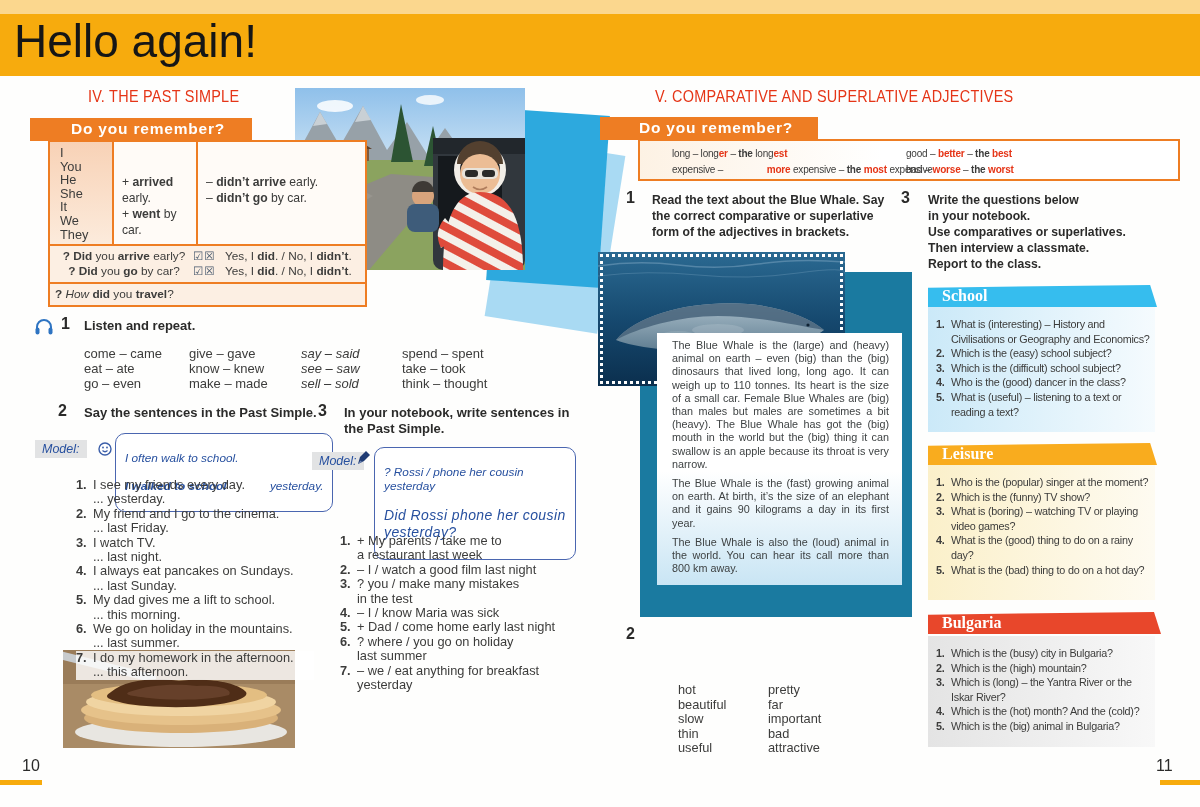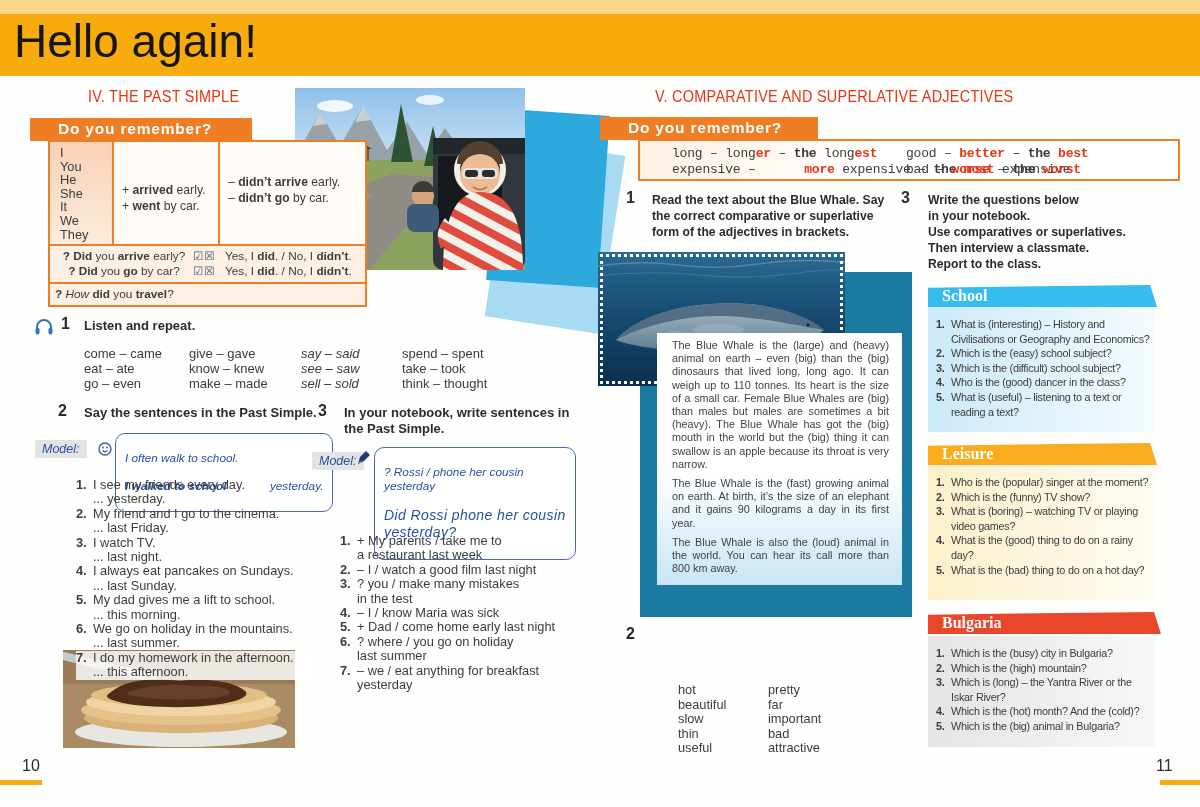--- a/index.html
+++ b/index.html
@@ -4,27 +4,27 @@
 <style>
   html,body{margin:0;padding:0;background:#fff;}
   #page{position:relative;width:1200px;height:807px;overflow:hidden;background:#FEFEFD;
         font-family:"Liberation Sans",sans-serif;color:#3C3C3B;}
   .abs{position:absolute;}
   .top-strip{left:0;top:0;width:1200px;height:14px;background:#FBD78E;}
   .banner{left:0;top:14px;width:1200px;height:62px;background:#F7AB0D;}
   .banner-title{position:absolute;left:14px;top:0px;font-size:46px;color:#161616;font-weight:400;}
   .sec-title{color:#E53517;font-size:17px;white-space:nowrap;transform:scaleX(.85);transform-origin:left top;letter-spacing:.3px;}
   .rem-bar{background:#EE7D23;color:#fff;font-weight:bold;font-size:15.5px;letter-spacing:.8px;
-           padding:2px 14px 3px 28px;box-sizing:border-box;white-space:nowrap;}
+           padding:2px 14px 3px 28px;box-sizing:border-box;white-space:nowrap;text-align:center;}
   
   .gtable{left:48px;top:140px;width:319px;border:2px solid #EE7D23;background:#FFFBF7;box-sizing:border-box;}
   .trow1{display:flex;height:102px;}
   .cell-pron{width:64px;background:linear-gradient(180deg,#F8D2B6,#FCEBDC);border-right:2px solid #EE7D23;
              padding:4px 0 0 10px;box-sizing:border-box;font-size:12.8px;line-height:13.6px;}
-  .cell-pos{width:106px;border-right:2px solid #EE7D23;padding:40px 0 0 8px;box-sizing:border-box;font-size:12.2px;line-height:16px;}
+  .cell-pos{width:84px;border-right:2px solid #EE7D23;padding:32px 0 0 8px;box-sizing:border-box;font-size:12.2px;line-height:16px;}
   .cell-neg{flex:1;padding:32px 0 0 8px;font-size:12.2px;line-height:16px;}
   .trow2{border-top:2px solid #EE7D23;background:#FCEFE3;padding:3px 5px;font-size:11.8px;line-height:15px;}
   .qline{display:flex;white-space:nowrap;}
   .qq{width:138px;text-align:center;}
   .qbx{width:32px;color:#44566B;font-size:11.5px;letter-spacing:1px;}
   .trow3{border-top:2px solid #EE7D23;background:#FCEFE3;padding:3px 5px 4px;font-size:11.8px;}
   
   .ex-num{font-weight:bold;font-size:16px;color:#2B2B2A;}
   .ex-title{font-weight:bold;font-size:13px;color:#2B2B2A;white-space:pre-line;line-height:16px;}
   .words{left:84px;top:346px;display:flex;font-size:13px;line-height:15.2px;}
@@ -38,21 +38,21 @@
   .li .n{width:17px;font-weight:bold;flex:none;}
   .li .tx{flex:1;}
   .li .s{display:block;white-space:pre-line;}
   .li .cue{display:block;}
   .bg-white{background:rgba(255,255,255,.82);}
   .page-num{font-size:16px;color:#2B2B2A;}
   .pbar{height:4.5px;background:#F7AB0D;}
   
   .rem-box{left:638px;top:139px;width:542px;height:42px;border:2px solid #EE7D23;box-sizing:border-box;
            background:linear-gradient(90deg,#FDF2E4,#FFFFFF 45%);}
-  .rem-line{font-size:13px;line-height:16px;letter-spacing:-.2px;white-space:nowrap;font-family:Liberation Mono, monospace;}
+  .rem-line{font-size:10px;line-height:16px;letter-spacing:-.2px;white-space:nowrap;}
   .teal-panel{left:640px;top:272px;width:272px;height:345px;background:#1A7AA0;}
   .whale-photo{left:598px;top:252px;width:247px;height:134px;}
   .whale-photo::after{content:'';position:absolute;inset:2px;border:3px dotted #fff;pointer-events:none;}
   .whale-box{left:657px;top:333px;width:245px;background:linear-gradient(180deg,#FFFFFF 55%,#C9E5F4);
              padding:6px 13px 10px 15px;box-sizing:border-box;}
   .whale-box p{margin:0 0 6px;font-size:10.8px;line-height:13.2px;text-align:justify;color:#3E4243;}
   .whale-box p:last-child{margin-bottom:0;}
   .adjcol{font-size:12.8px;line-height:14.6px;}
   .qbox-header{height:22px;color:#fff;font-family:"Liberation Serif",serif;font-weight:bold;font-size:16px;
                padding:2px 0 0 14px;box-sizing:border-box;clip-path:polygon(0 12%,97% 0,100% 100%,0 100%);}

